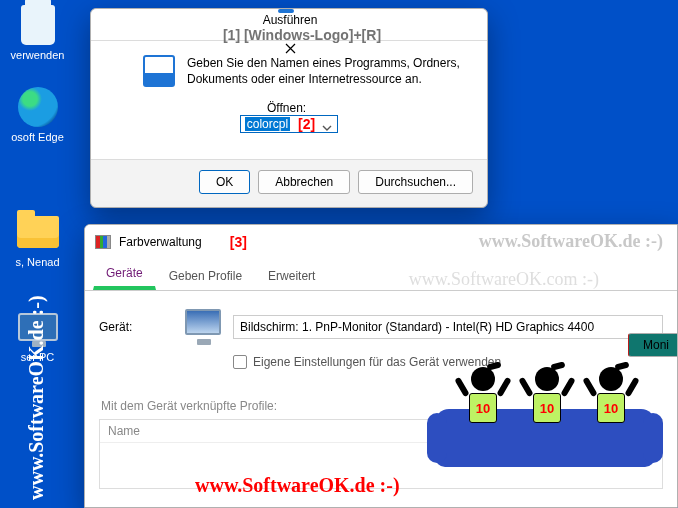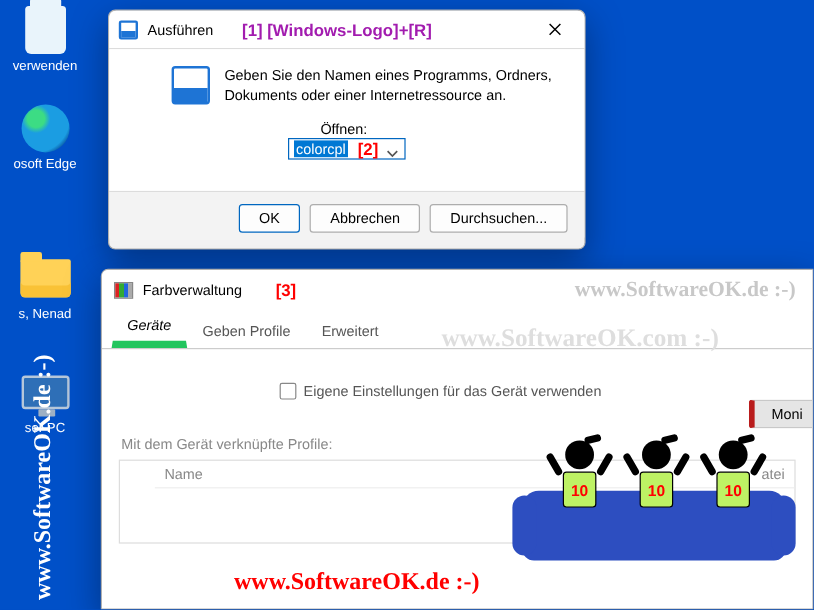--- a/index.html
+++ b/index.html
@@ -33,24 +33,24 @@
     color:#fff; font-family: "Comic Sans MS", cursive; font-weight: bold;
     font-size: 20px; white-space: nowrap;
   }
 
   
   .run-dialog {
     position:absolute; top:8px; left:90px; width:398px; height:200px;
     background:#f3f3f3; border:1px solid #b0b0b0; border-radius:6px;
     box-shadow: 0 10px 30px rgba(0,0,0,.35);
   }
-  .titlebar { height:32px; background:#fff; border-bottom:1px solid #dcdcdc; display:flex; align-items:center; padding:0 6px 0 8px; border-radius:6px 6px 0 0; }
+  .titlebar { height:32px; background:#fff; border-bottom:1px solid #dcdcdc; display:flex; align-items:center; padding:0 6px 0 8px; border-radius:6px 6px 0 0;flex-direction:column; }
   .title-icon { width:16px; height:16px; margin-right:8px; border:2px solid #1e74d5; border-radius:2px; background:linear-gradient(#fff 55%, #1e74d5 55%); }
   .title-text { font-size:12px; color:#000; }
-  .annot-1 { margin-left:24px; color:#a21caf; font-weight:bold; font-size:14px; }
+  .annot-1 { margin-left:24px; color:#737373; font-weight:bold; font-size:14px; }
   .spacer { flex:1; }
   .close-btn { width:38px; height:28px; display:flex; align-items:center; justify-content:center; font-size:12px; color:#000; }
   .close-btn svg { stroke:#000; }
 
   .run-body { padding:14px 16px 8px; background:#fff; height:118px; }
   .run-row { display:flex; align-items:flex-start;padding-left:36px; }
   .run-icon { width:32px; height:32px; margin-right:12px; border:2px solid #1e74d5; border-radius:3px; background:linear-gradient(#fff 58%, #1e74d5 58%); flex:none; }
   .run-desc { font-size:12px; color:#000; line-height:1.35; }
   .run-open-row { display:flex; align-items:center; margin-top:14px;flex-direction:column; }
   .open-label { font-size:12px; width:44px; }
@@ -67,40 +67,40 @@
   .cm-window {
     position:absolute; top:224px; left:84px; right:0; bottom:0;
     background:#fff; border:1px solid #b0b0b0; border-radius:6px 0 0 0;
     box-shadow: 0 10px 30px rgba(0,0,0,.35); overflow:hidden;
   }
   .cm-titlebar { height:34px; background:#fff; display:flex; align-items:center; padding:16px 10px; }
   .cm-title-icon { width:16px; height:14px; margin-right:8px; background:linear-gradient(90deg,#d22 0 25%,#3a3 25% 50%,#26d 50% 75%,#aaa 75%); border:1px solid #888; }
   .cm-title { font-size:12px; }
   .annot-3 { margin-left:28px; color:#ff0000; font-weight:bold; font-size:14px; }
   .wm-tr { position:absolute; right:14px; top:6px; color:#c8c8c8; font-family:"Comic Sans MS",cursive; font-weight:bold; font-size:18px; }
-  .wm-mid { position:absolute; right:78px; top:44px; color:#dedede; font-family:"Comic Sans MS",cursive; font-weight:bold; font-size:21px; }
+  .wm-mid { position:absolute; right:78px; top:44px; color:#dedede; font-family:"Comic Sans MS",cursive; font-weight:normal; font-size:18px; }
 
   .cm-tabs { height:28px; display:flex; align-items:flex-end; gap:0; padding:0 8px; border-bottom:1px solid #ccc; margin-top:4px; font-size:12px; }
   .cm-tab { padding:5px 12px 6px; color:#555; border:1px solid transparent; position:relative; }
-  .cm-tab.active { color:#000000; border-bottom:6px solid #22c55e;font-style:italic; }
+  .cm-tab.active { color:#701a75; border-bottom:4px solid #22c55e; }
 
   .cm-body { padding:18px 14px 10px; font-size:12px; position:relative; }
   .dev-row { display:flex; align-items:center; }
   .dev-label { width:86px; }
   .dev-icon { width:40px; height:36px; margin-right:8px; position:relative; }
   .dev-icon .screen { width:36px; height:26px; border:2px solid #7f98b2; background:linear-gradient(#3a6eb5,#bcd4ee); border-radius:2px; }
   .dev-icon .stand { position:absolute; bottom:0; left:12px; width:14px; height:6px; background:#9aa8b6; border-radius:1px; }
   .dev-combo { flex:1; height:24px; border:1px solid #ccc; background:#fff; display:flex; align-items:center; padding:0 6px; font-size:12px; overflow:hidden; white-space:nowrap; }
   .cm-check-row { display:flex; align-items:center; margin:10px 0 0 134px; font-size:12px; color:#555; gap:6px; }
   .chk { width:14px; height:14px; border:1px solid #888; border-radius:2px; background:#fff; }
 
-  .mon-btn { position:absolute; right:0; top:42px; height:24px; padding:0 8px 0 14px; background:#e5e5e5; border:1px solid #adadad; border-left:5px solid #b91c1c; border-right:none; border-radius:3px 0 0 3px; font-size:12px; display:flex; align-items:center; }
+  .mon-btn { position:absolute; right:0; top:42px; height:24px; padding:0 8px 0 14px; background:#0f766e; border:1px solid #adadad; border-left:1px solid #b91c1c; border-right:none; border-radius:3px 0 0 3px; font-size:12px; display:flex; align-items:center; }
 
   .profiles-label { margin:30px 0 6px 2px; color:#888; font-size:12px; }
-  .profiles-box { border:1px solid #ddd; height:70px; position:relative;padding-left:29px; }
+  .profiles-box { border:1px solid #ddd; height:70px; position:relative; }
   .profiles-header { display:flex; font-size:12px; color:#888; padding:4px 8px; border-bottom:1px solid #eee; }
   .ph-name { flex:1; }
 
   
   .judges { position:absolute; right:22px; bottom:40px; width:220px; height:120px; }
   .couch { position:absolute; bottom:0; left:0; width:220px; height:58px; background:#2d4ec0; border-radius:14px 14px 10px 10px; }
   .couch::before { content:""; position:absolute; left:-8px; top:4px; width:20px; height:50px; background:#2d4ec0; border-radius:10px; }
   .couch::after { content:""; position:absolute; right:-8px; top:4px; width:20px; height:50px; background:#2d4ec0; border-radius:10px; }
   .judge { position:absolute; bottom:44px; width:52px; text-align:center; }
   .j1 { left:22px; } .j2 { left:86px; } .j3 { left:150px; }
@@ -188,20 +188,30 @@
     <div class="wm-tr">www.SoftwareOK.de :-)</div>
     <div class="wm-mid">www.SoftwareOK.com :-)</div>
 
     <div class="cm-tabs">
       <div class="cm-tab active">Geräte</div>
       <div class="cm-tab">Geben Profile</div>
       <div class="cm-tab">Erweitert</div>
     </div>
 
     <div class="cm-body">
+      <div class="dev-row">
+        <div class="dev-label">Gerät:</div>
+        <div class="dev-icon">
+            <div class="screen"></div>
+            <div class="stand"></div>
+          </div>
+        <div class="dev-combo">
+          <span>Bildschirm: 1. PnP-Monitor (Standard) - Intel(R) HD Graphics 4400</span>
+        </div>
+      </div>
       <div class="cm-check-row">
         <div class="chk"></div>
         <div>Eigene Einstellungen für das Gerät verwenden</div>
       </div>
       <div class="mon-btn">Moni</div>
 
       <div class="profiles-label">Mit dem Gerät verknüpfte Profile:</div>
       <div class="profiles-box">
         <div class="profiles-header">
           <div class="ph-name">Name</div>

